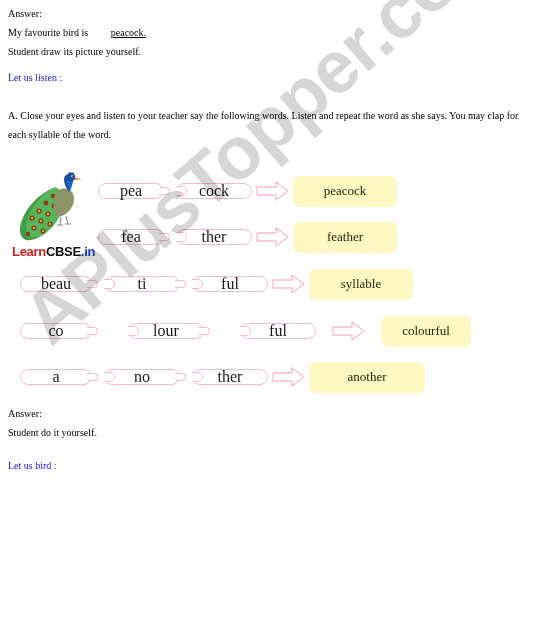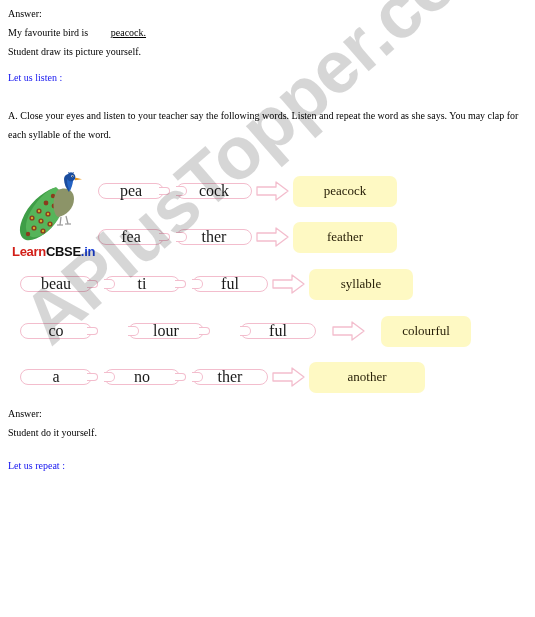--- a/index.html
+++ b/index.html
@@ -308,16 +308,16 @@
       <div class="result-box" style="width:116px;">another</div>
     </div>
 
   </div>
 
   <div class="txt" id="answer-block-2">
     <div>Answer:</div>
     <div>Student do it yourself.</div>
   </div>
 
-  <div class="txt blue-head" id="let-us-write">Let us repeat :</div>
+  <div class="txt blue-head" id="let-us-write">Let us bird :</div>
 
 
 </div>
 
 </body></html>

